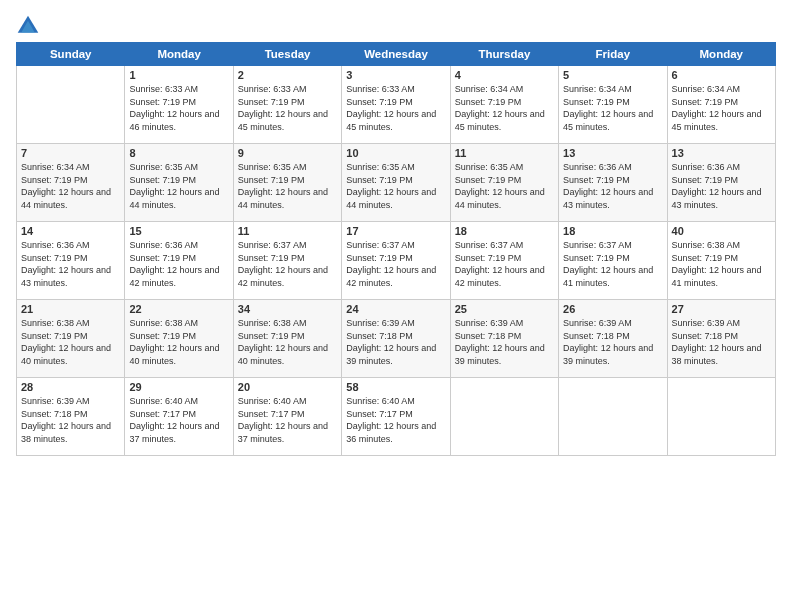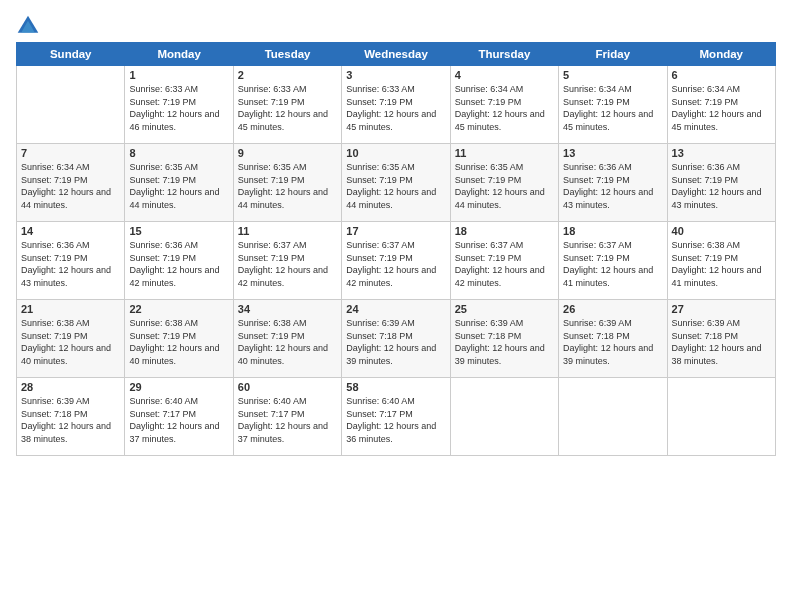--- a/index.html
+++ b/index.html
@@ -315,21 +315,21 @@
 Sunset: 7:18 PM
 Daylight: 12 hours and 38 minutes.</div>
           </td>
           <td>
             <span class="day-num">29</span>
             <div class="day-info" style="white-space: pre-line;">Sunrise: 6:40 AM
 Sunset: 7:17 PM
 Daylight: 12 hours and 37 minutes.</div>
           </td>
           <td>
-            <span class="day-num">60</span>
+            <span class="day-num">20</span>
             <div class="day-info" style="white-space: pre-line;">Sunrise: 6:40 AM
 Sunset: 7:17 PM
 Daylight: 12 hours and 37 minutes.</div>
           </td>
           <td>
             <span class="day-num">58</span>
             <div class="day-info" style="white-space: pre-line;">Sunrise: 6:40 AM
 Sunset: 7:17 PM
 Daylight: 12 hours and 36 minutes.</div>
           </td>

